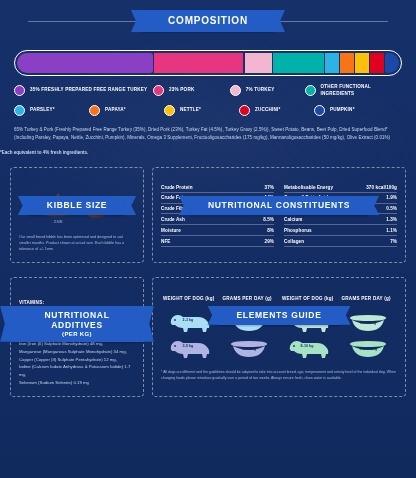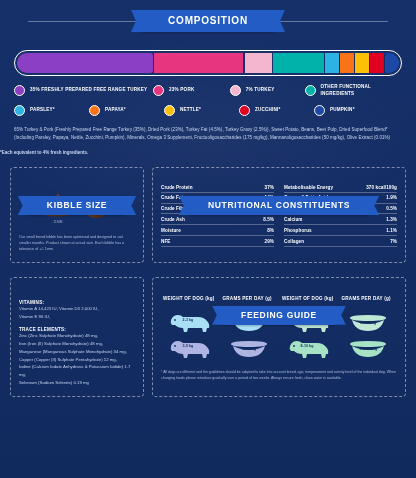--- a/index.html
+++ b/index.html
@@ -309,20 +309,26 @@
               <span class="tval">7%</span>
             </div>
           </div>
       </div>
     </div>
   </div>
 
   <div class="cards bottom">
 
     <div class="card" id="additives-card">
+      <div class="banner-wrap">
+        <div class="ribbon small">
+          <span>NUTRITIONAL ADDITIVES</span>
+          <span class="sub">(PER KG)</span>
+        </div>
+      </div>
 
       <div style="margin-top:8px">
         <div class="add-head first">VITAMINS:</div>
         <div id="vitamins-lines">
             <div class="add-line">Vitamin A 14,423 IU, Vitamin D3 2,000 IU,</div>
             <div class="add-line">Vitamin E 96 IU,</div>
           </div>
         <div class="add-head">TRACE ELEMENTS:</div>
         <div id="trace-lines">
             <div class="add-line">Zinc (Zinc Sulphate Monohydrate) 48 mg,</div>
@@ -330,21 +336,21 @@
             <div class="add-line">Manganese (Manganous Sulphate Monohydrate) 34 mg,</div>
             <div class="add-line">Copper (Copper (II) Sulphate Pentahydrate) 12 mg,</div>
             <div class="add-line">Iodine (Calcium Iodate Anhydrous &amp; Potassium Iodide) 1.7 mg,</div>
             <div class="add-line">Selenium (Sodium Selenite) 0.19 mg</div>
           </div>
       </div>
     </div>
 
     <div class="card" id="feeding-card">
       <div class="banner-wrap">
-        <div class="ribbon small">FEEDING GUIDE</div>
+        <div class="ribbon small">ELEMENTS GUIDE</div>
       </div>
 
       <div class="feed-grid" id="feed-grid">
           <div class="feed-col">
             <div class="feed-head">WEIGHT OF DOG (kg)</div>
             <div class="feed-cell">
               <svg width="44" height="22" viewBox="0 0 44 22">
   <path d="M3 8 Q5 3 10 3 Q13 3 15 5 L30 5 Q36 5 39 9 Q42 12 41 16 L39 16 L38 20 L35 20 L34 16 L20 16 L19 20 L16 20 L15 16 Q10 16 7 13 L4 13 Q2 11 3 8 Z" fill="#a9dff5"></path>
   <circle cx="7" cy="8" r="0.9" fill="#12306a"></circle>
 </svg>

